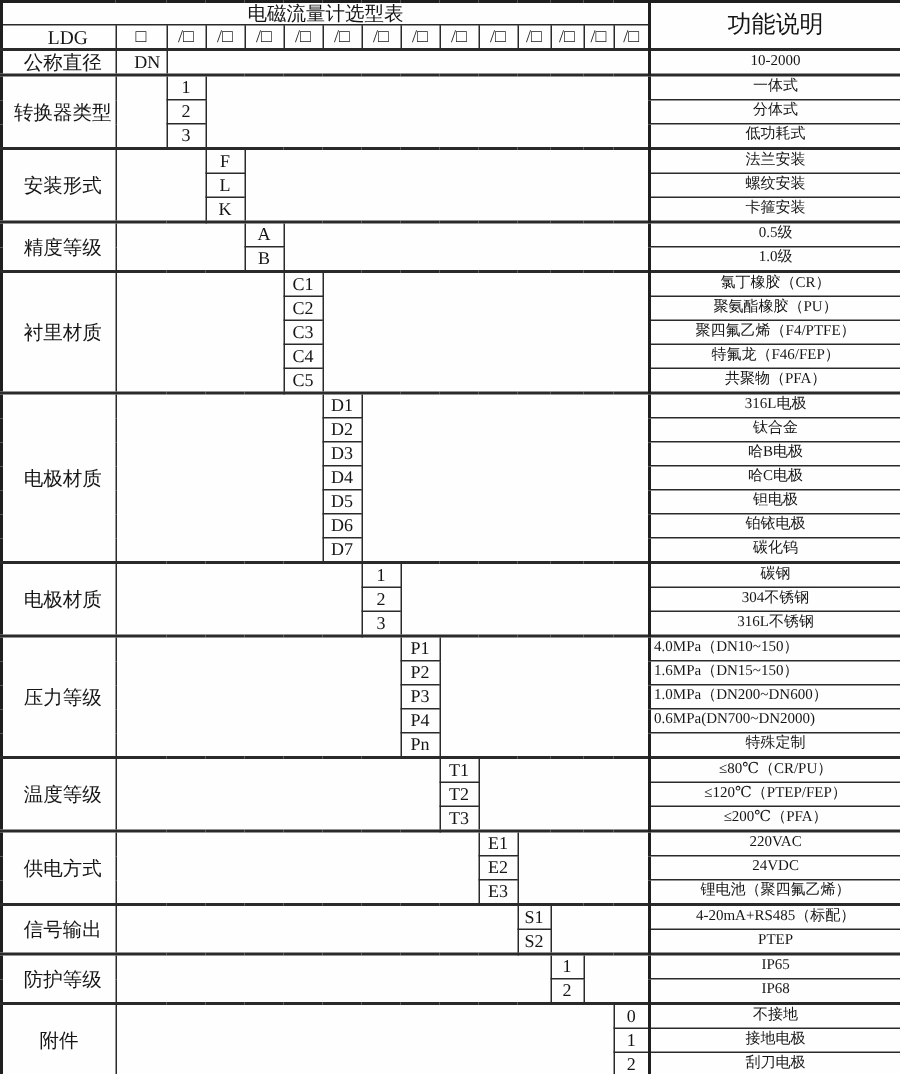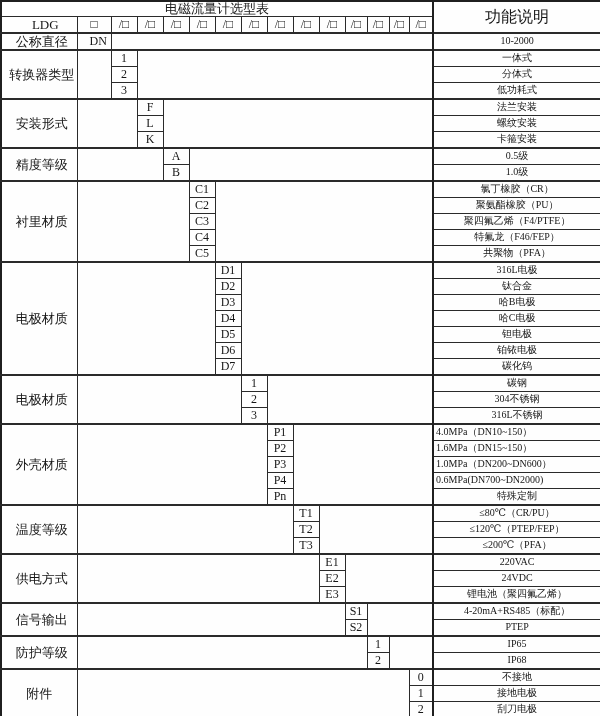--- a/index.html
+++ b/index.html
@@ -176,21 +176,21 @@
       </tr>
       <tr>
         <td class="code">2</td>
         <td class="desc fcol">304不锈钢</td>
       </tr>
       <tr>
         <td class="code">3</td>
         <td class="desc fcol">316L不锈钢</td>
       </tr>
       <tr>
-        <td class="label gt" rowspan="5">外壳材质</td>
+        <td class="label gt" rowspan="5">压力等级</td>
         <td class="blank gt" colspan="7" rowspan="5"></td>
         <td class="code gt">P1</td>
         <td class="blank gt" colspan="6" rowspan="5"></td>
         <td class="desc fcol desc-left gt">4.0MPa（DN10~150）</td>
       </tr>
       <tr>
         <td class="code">P2</td>
         <td class="desc fcol desc-left">1.6MPa（DN15~150）</td>
       </tr>
       <tr>

